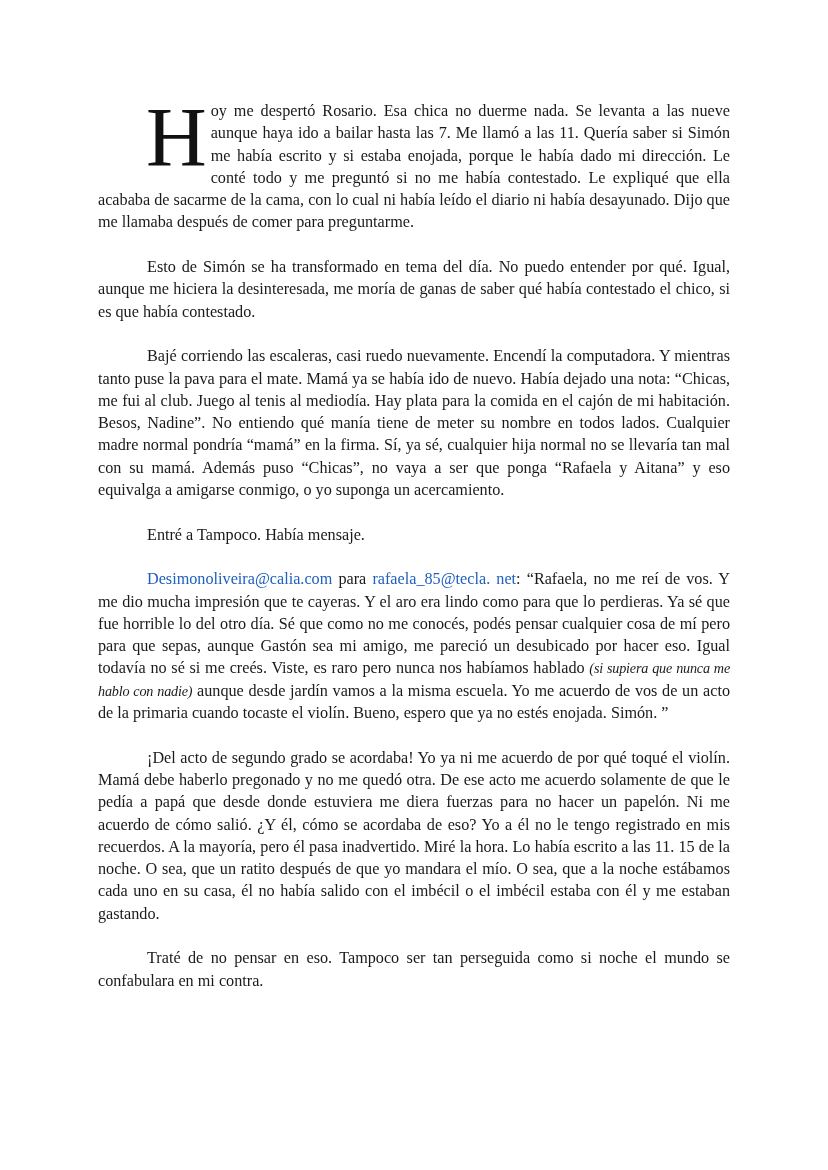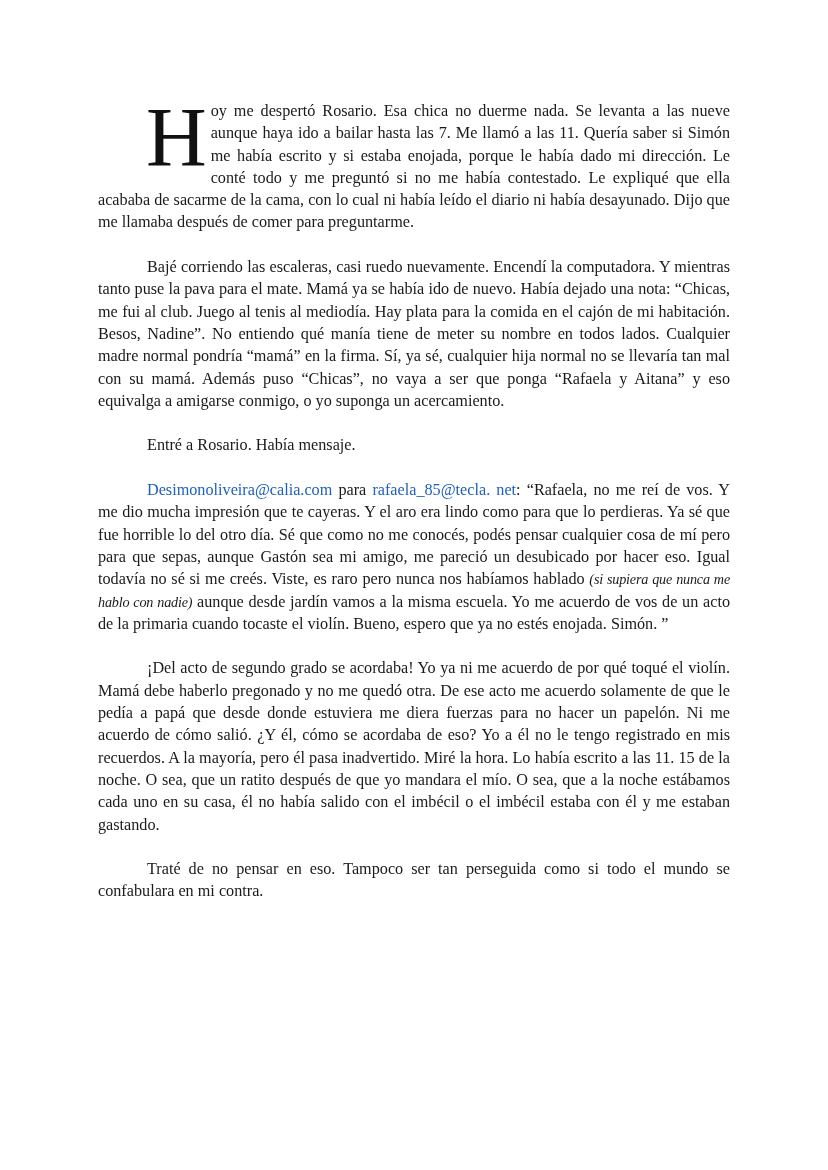--- a/index.html
+++ b/index.html
@@ -22,32 +22,35 @@
 </style>
 </head>
 <body>
 
 <div class="page">
 
   <p class="para">
     <span class="dropcap">H</span><span>oy me despertó Rosario. Esa chica no duerme nada. Se levanta a las nueve aunque haya ido a bailar hasta las 7. Me llamó a las 11. Quería saber si Simón me había escrito y si estaba enojada, porque le había dado mi dirección. Le conté todo y me preguntó si no me había contestado. Le expliqué que ella acababa de sacarme de la cama, con lo cual ni había leído el diario ni había desayunado. Dijo que me llamaba después de comer para preguntarme.</span>
   </p>
 
+  <p class="para indent">
+    <span>Esto de Simón se ha transformado en tema del día. No puedo entender por qué. Igual, aunque me hiciera la desinteresada, me moría de ganas de saber qué había contestado el chico, si es que había contestado.</span>
+  </p>
 
   <p class="para indent">
     <span>Bajé corriendo las escaleras, casi ruedo nuevamente. Encendí la computadora. Y mientras tanto puse la pava para el mate. Mamá ya se había ido de nuevo. Había dejado una nota: “Chicas, me fui al club. Juego al tenis al mediodía. Hay plata para la comida en el cajón de mi habitación. Besos, Nadine”. No entiendo qué manía tiene de meter su nombre en todos lados. Cualquier madre normal pondría “mamá” en la firma. Sí, ya sé, cualquier hija normal no se llevaría tan mal con su mamá. Además puso “Chicas”, no vaya a ser que ponga “Rafaela y Aitana” y eso equivalga a amigarse conmigo, o yo suponga un acercamiento.</span>
   </p>
 
   <p class="para indent">
-    <span>Entré a Rosario. Había mensaje.</span>
+    <span>Entré a Tampoco. Había mensaje.</span>
   </p>
 
   <p class="para indent"><a class="link">Desimonoliveira@calia.com</a><span> para </span><a class="link">rafaela_85@tecla. net</a><span>: “Rafaela, no me reí de vos. Y me dio mucha impresión que te cayeras. Y el aro era lindo como para que lo perdieras. Ya sé que fue horrible lo del otro día. Sé que como no me conocés, podés pensar cualquier cosa de mí pero para que sepas, aunque Gastón sea mi amigo, me pareció un desubicado por hacer eso. Igual todavía no sé si me creés. Viste, es raro pero nunca nos habíamos hablado </span><span class="aside">(si supiera que nunca me hablo con nadie)</span><span> aunque desde jardín vamos a la misma escuela. Yo me acuerdo de vos de un acto de la primaria cuando tocaste el violín. Bueno, espero que ya no estés enojada. Simón. ”</span></p>
 
   <p class="para indent">
     <span>¡Del acto de segundo grado se acordaba! Yo ya ni me acuerdo de por qué toqué el violín. Mamá debe haberlo pregonado y no me quedó otra. De ese acto me acuerdo solamente de que le pedía a papá que desde donde estuviera me diera fuerzas para no hacer un papelón. Ni me acuerdo de cómo salió. ¿Y él, cómo se acordaba de eso? Yo a él no le tengo registrado en mis recuerdos. A la mayoría, pero él pasa inadvertido. Miré la hora. Lo había escrito a las 11. 15 de la noche. O sea, que un ratito después de que yo mandara el mío. O sea, que a la noche estábamos cada uno en su casa, él no había salido con el imbécil o el imbécil estaba con él y me estaban gastando.</span>
   </p>
 
   <p class="para indent">
-    <span>Traté de no pensar en eso. Tampoco ser tan perseguida como si todo el mundo se confabulara en mi contra.</span>
+    <span>Traté de no pensar en eso. Tampoco ser tan perseguida como si noche el mundo se confabulara en mi contra.</span>
   </p>
 
 </div>
 
 </body></html>

